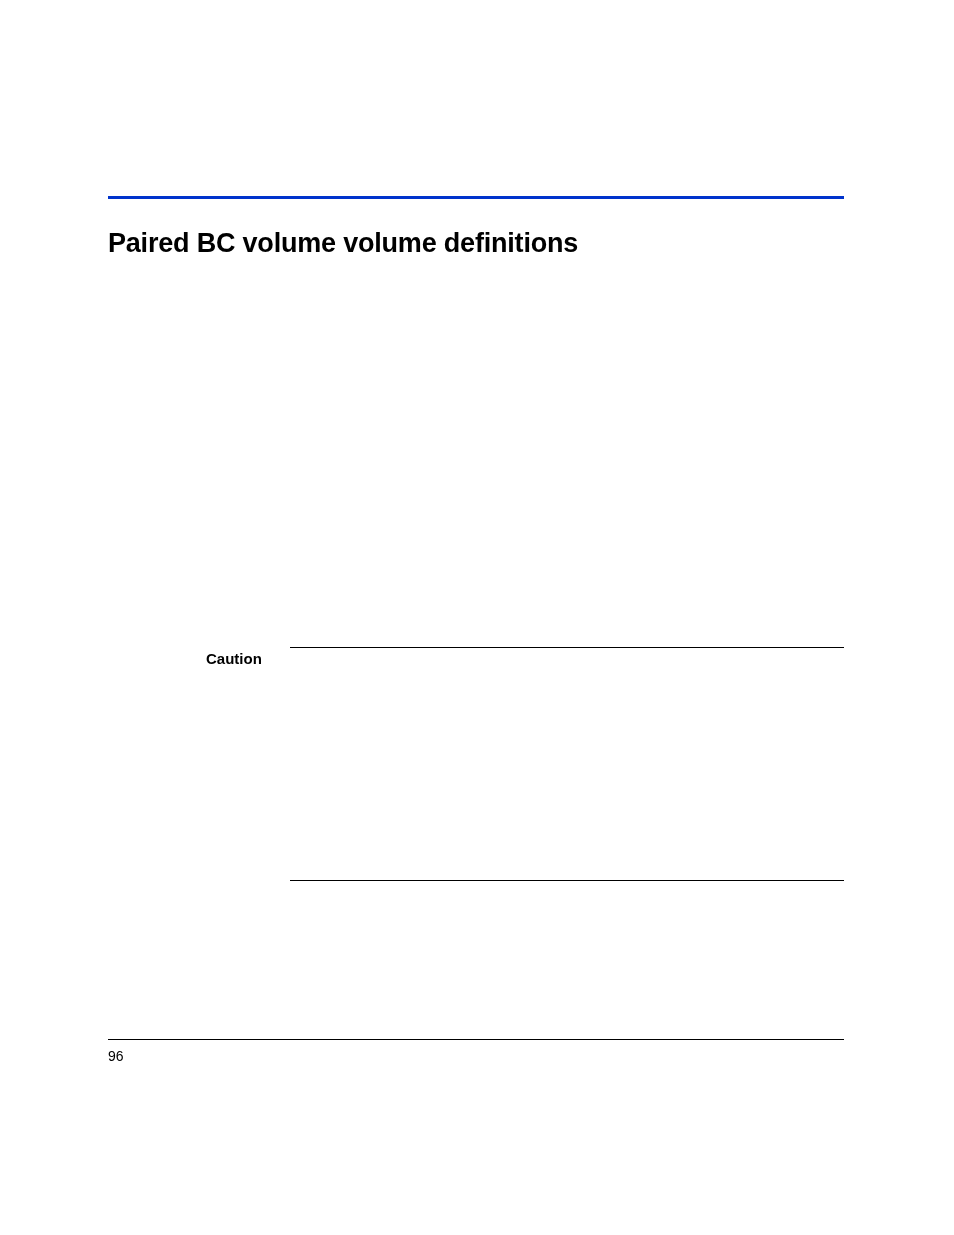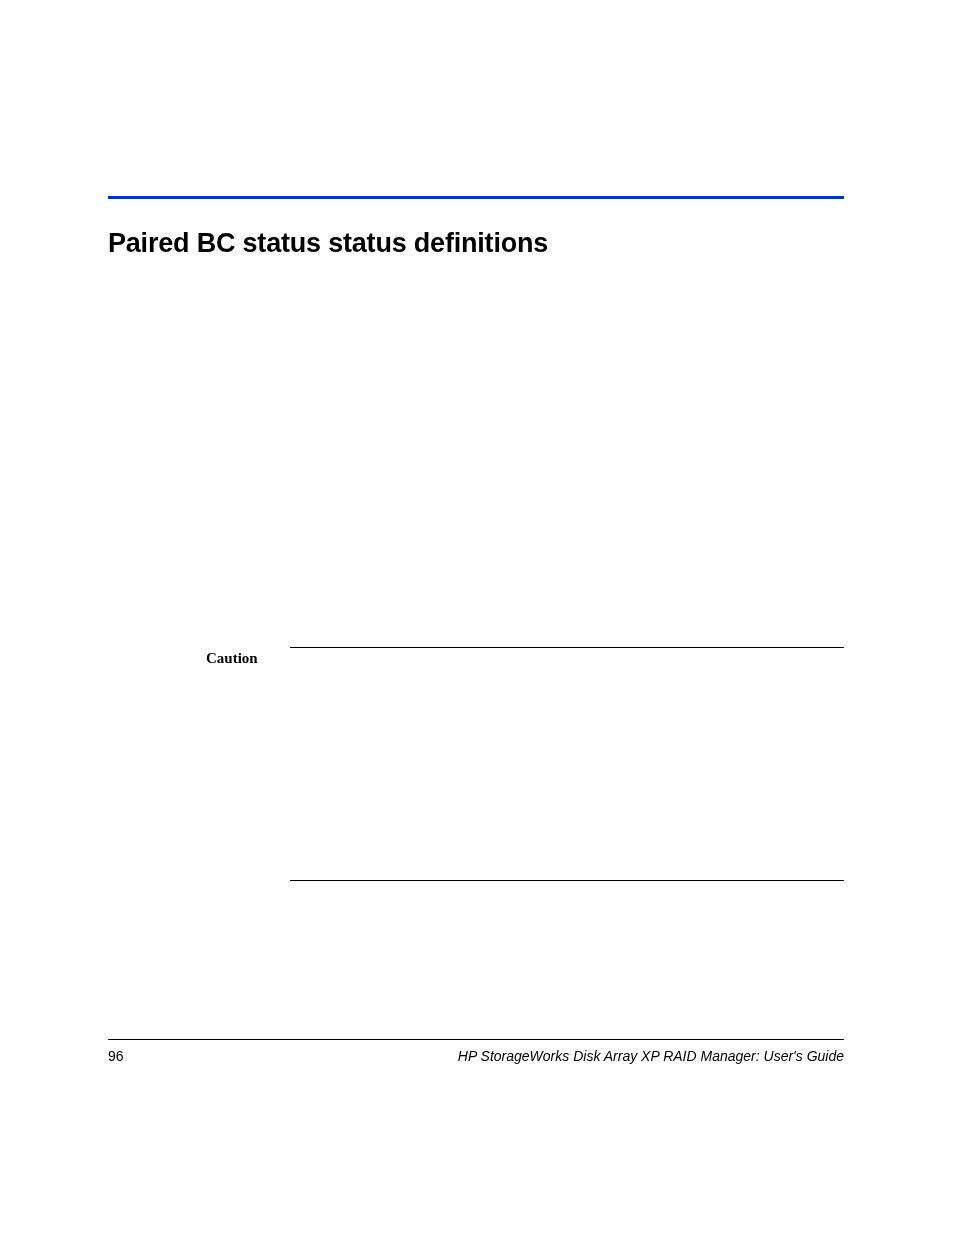--- a/index.html
+++ b/index.html
@@ -41,21 +41,21 @@
     width: 554px;
     height: 1px;
     background: #000;
   }
   .caution-label {
     position: absolute;
     left: 206px;
     top: 650px;
     font-size: 15px;
     font-weight: bold;
-    font-family: Liberation Serif, serif;
+    font-family: Liberation Sans, sans-serif;
   }
   .caution-rule-bottom {
     position: absolute;
     left: 290px;
     top: 880px;
     width: 554px;
     height: 1px;
     background: #000;
   }
   .footer-rule {
@@ -82,23 +82,22 @@
     font-family: Arial, Helvetica, sans-serif;
   }
 </style>
 </head>
 <body>
 
 <div class="page">
 
   <div class="top-rule"></div>
 
-  <h1 class="heading">Paired BC status status definitions</h1>
+  <h1 class="heading">Paired BC volume volume definitions</h1>
 
   <div class="caution-rule-top"></div>
   <div class="caution-label">Caution</div>
   <div class="caution-rule-bottom"></div>
 
   <div class="footer-rule"></div>
   <div class="page-number">96</div>
-  <div class="footer-title">HP StorageWorks Disk Array XP RAID Manager: User's Guide</div>
 
 </div>
 
 </body></html>

